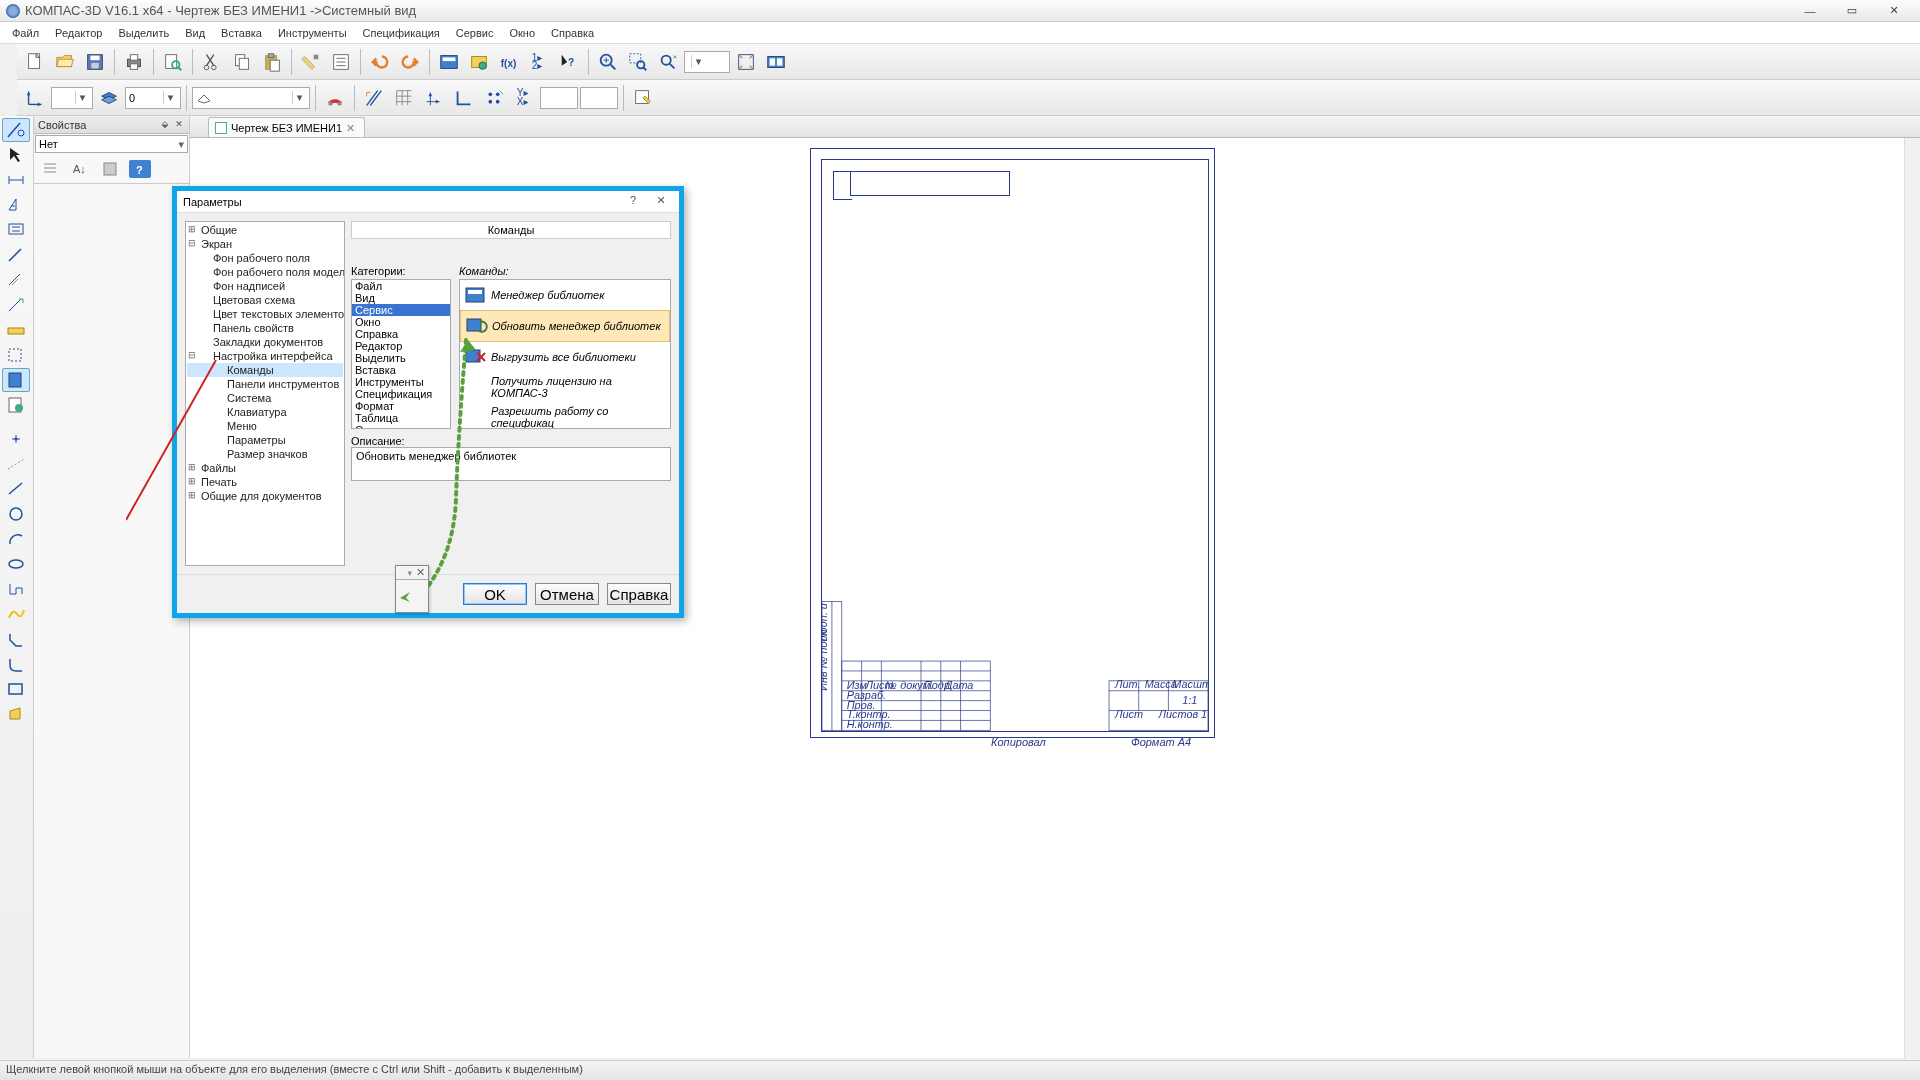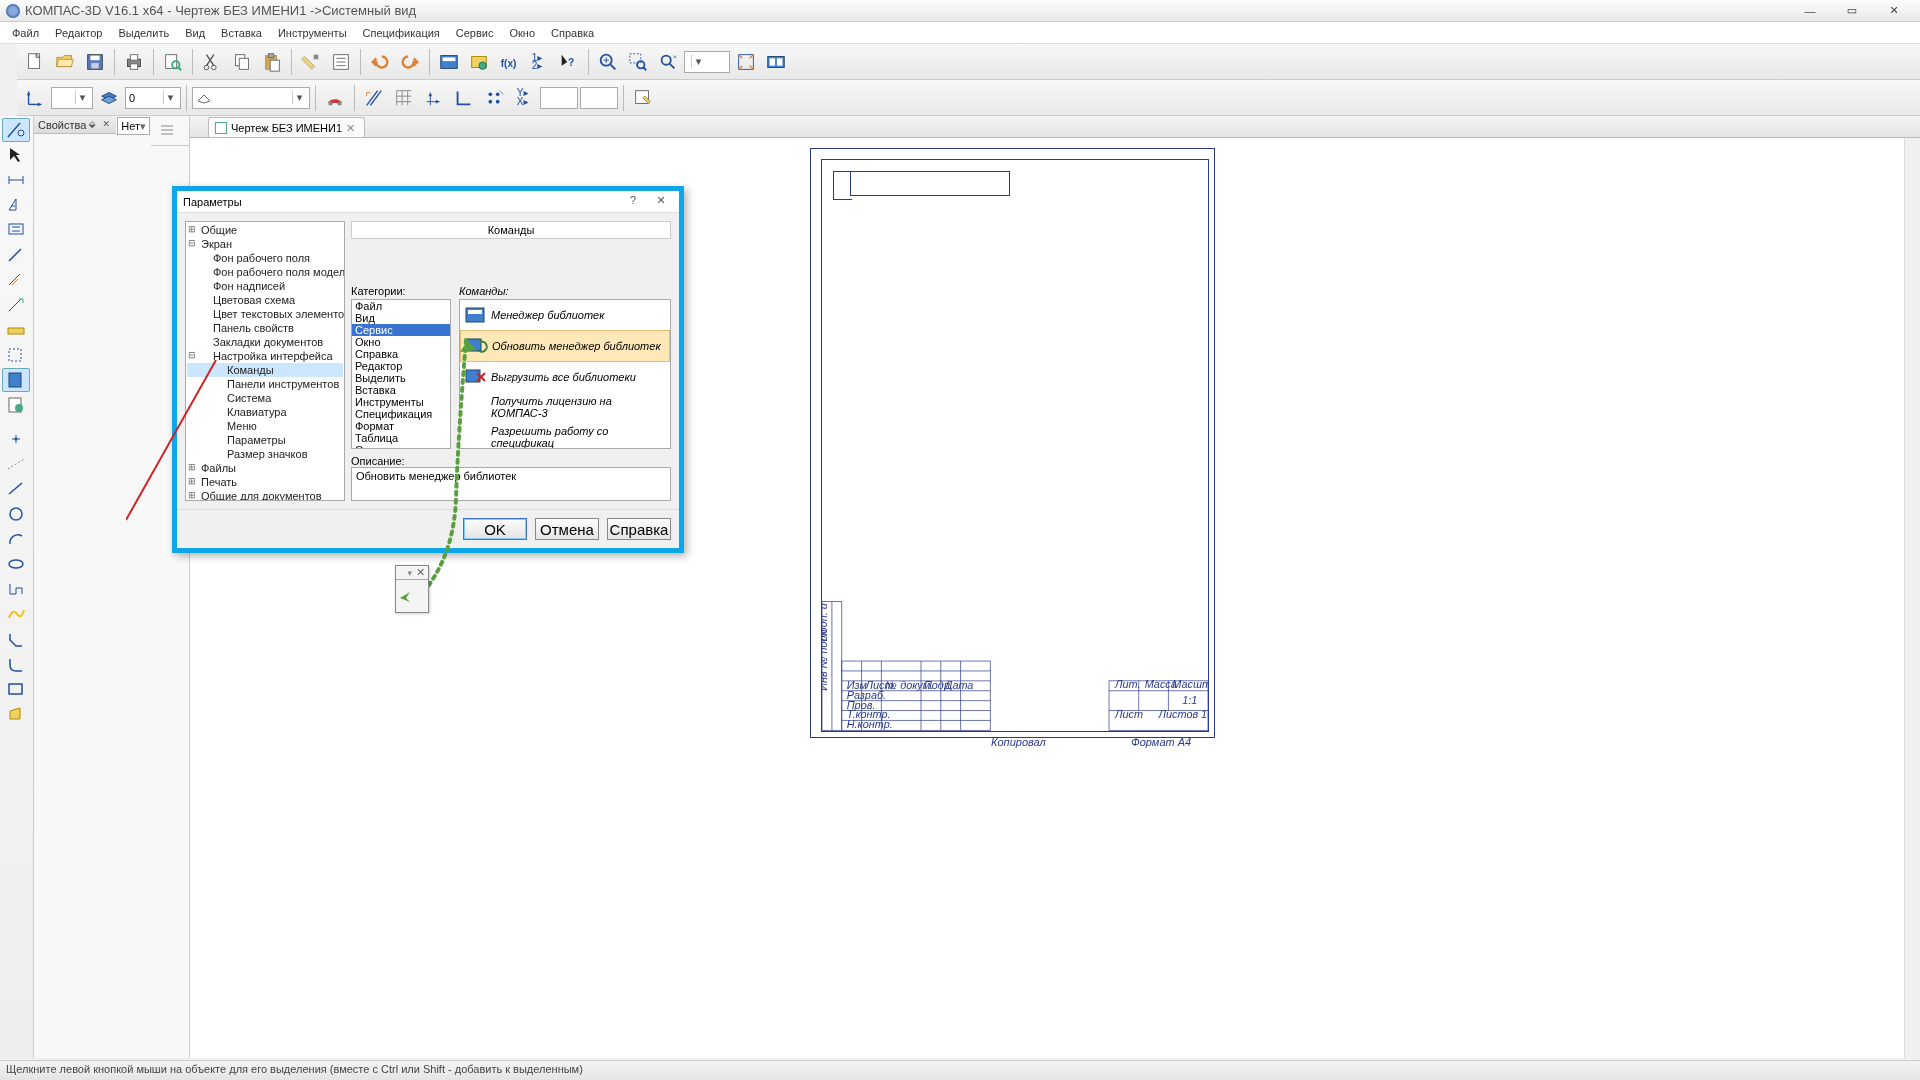--- a/index.html
+++ b/index.html
@@ -24,21 +24,21 @@
 .tool-combo { height: 22px; border: 1px solid #aaa; background: #fff; display: flex; align-items: center; padding: 0 3px; }
 .tool-combo-arrow { width: 14px; text-align: center; color: #555; border-left: 1px solid #ccc; margin-left: 3px; }
 .tool-input { height: 22px; border: 1px solid #aaa; background: #fff; padding: 0 3px; }
 
 
 .main { position: absolute; top: 116px; left: 0; right: 0; bottom: 22px; display: flex; }
 .left-tools { width: 34px; background: linear-gradient(#f8f8f8,#eee); border-right: 1px solid #ccc; display: flex; flex-direction: column; padding: 2px; gap: 1px; }
 .vtool { width: 28px; height: 24px; display: flex; align-items: center; justify-content: center; cursor: pointer; border: 1px solid transparent; border-radius: 2px; }
 .vtool.active { background: #cde6ff; border-color: #6ab; }
 
-.props-panel { width: 156px; background: #f8f8f8; border-right: 1px solid #ccc; display: flex; }
+.props-panel { width: 156px; background: #f8f8f8; border-right: 1px solid #ccc; display: flex; flex-direction: column; }
 .props-title { height: 18px; background: linear-gradient(#eee,#ddd); border-bottom: 1px solid #bbb; display: flex; align-items: center; padding: 0 4px; font-size: 11px; color: #333; }
 .props-title-btns { margin-left: auto; display: flex; gap: 2px; }
 .props-title-btn { width: 12px; height: 12px; font-size: 9px; text-align: center; color: #555; cursor: pointer; }
 .props-combo { height: 18px; border: 1px solid #aaa; background: #fff; margin: 1px; display: flex; align-items: center; padding: 0 3px; }
 .props-toolbar { height: 30px; display: flex; align-items: center; gap: 2px; padding: 2px; border-bottom: 1px solid #ccc; }
 
 .canvas-area { flex: 1; background: #fff; position: relative; overflow: hidden; }
 .doc-tabs { height: 22px; background: linear-gradient(#f4f4f4,#e4e4e4); display: flex; align-items: flex-end; padding-left: 18px; border-bottom: 1px solid #bbb; }
 .doc-tab { height: 20px; background: #fafafa; border: 1px solid #bbb; border-bottom: none; border-radius: 3px 3px 0 0; padding: 2px 6px; display: flex; align-items: center; gap: 4px; font-size: 11px; }
 .doc-tab-icon { width: 12px; height: 12px; background: #fff; border: 1px solid #5a8; }
@@ -55,31 +55,31 @@
 
 .dialog { position: absolute; left: 172px; top: 186px; width: 512px; background: #f0f0f0; border: 5px solid #0ea5e9; box-shadow: 3px 3px 8px rgba(0,0,0,0.3); }
 .dlg-title { height: 22px; background: #fff; display: flex; align-items: center; padding: 0 6px; border-bottom: 1px solid #ddd; }
 .dlg-title-text { font-size: 11px; }
 .dlg-title-btns { margin-left: auto; display: flex; gap: 4px; }
 .dlg-title-btn { width: 24px; height: 16px; text-align: center; color: #555; cursor: pointer; }
 .dlg-body { padding: 4px 8px 8px; }
 .dlg-tab-row { display: flex; border-bottom: 1px solid #bbb; }
 .dlg-tab { padding: 3px 10px; background: #fff; border: 1px solid #bbb; border-bottom: 1px solid #fff; margin-bottom: -1px; font-size: 11px; }
 .dlg-content { display: flex; gap: 6px; margin-top: 4px; }
-.tree-pane { width: 160px; height: 280px; border: 1px solid #aaa; background: #fff; overflow-y: scroll; padding: 1px; }
+.tree-pane { width: 160px; height: 345px; border: 1px solid #aaa; background: #fff; overflow-y: scroll; padding: 1px; }
 .tree-node { font-size: 11px; color: #222; padding: 1px 0 1px 14px; white-space: nowrap; cursor: pointer; position: relative; }
 .tree-node::before { content:'⊞'; position:absolute; left:1px; top:1px; font-size:9px; color:#666; }
 .tree-node.open::before { content:'⊟'; }
 .tree-node.leaf::before { content:''; }
 .tree-node.lv1 { padding-left: 26px; }
 .tree-node.lv2 { padding-left: 40px; }
 .tree-node.selected { background: #cde6ff; }
 .right-pane { flex: 1; display: flex; flex-direction: column; }
 .commands-title { text-align: center; background: #fff; border: 1px solid #ccc; padding: 2px; margin-bottom: 26px; }
-.right-cols { display: flex; gap: 8px; margin-top: 20px; }
+.right-cols { display: flex; gap: 8px; }
 .cat-col { flex: 0 0 100px; }
 .cmd-col { flex: 1; font-style: italic; }
 .col-label { font-size: 11px; margin-bottom: 2px; }
 .listbox { border: 1px solid #aaa; background: #fff; height: 150px; overflow-y: scroll; }
 .list-item { padding: 0 3px; font-size: 11px; cursor: pointer; white-space: nowrap; }
 .list-item.selected { background: #3874d0; color: #fff; }
 .cmd-list { border: 1px solid #aaa; background: #fff; height: 150px; overflow-y: scroll; }
 .cmd-item { display: flex; align-items: center; gap: 4px; padding: 3px; font-size: 11px; cursor: pointer; }
 .cmd-item.highlight { background: #ffe8b8; border: 1px solid #e0c070; }
 .cmd-icon { width: 24px; height: 24px; flex-shrink: 0; display: flex; align-items: center; justify-content: center; }

